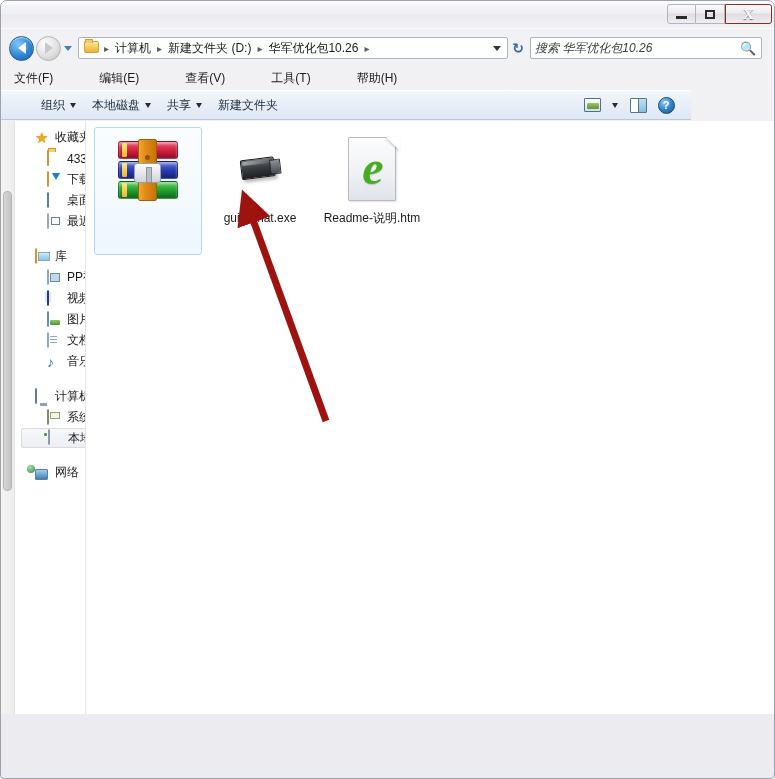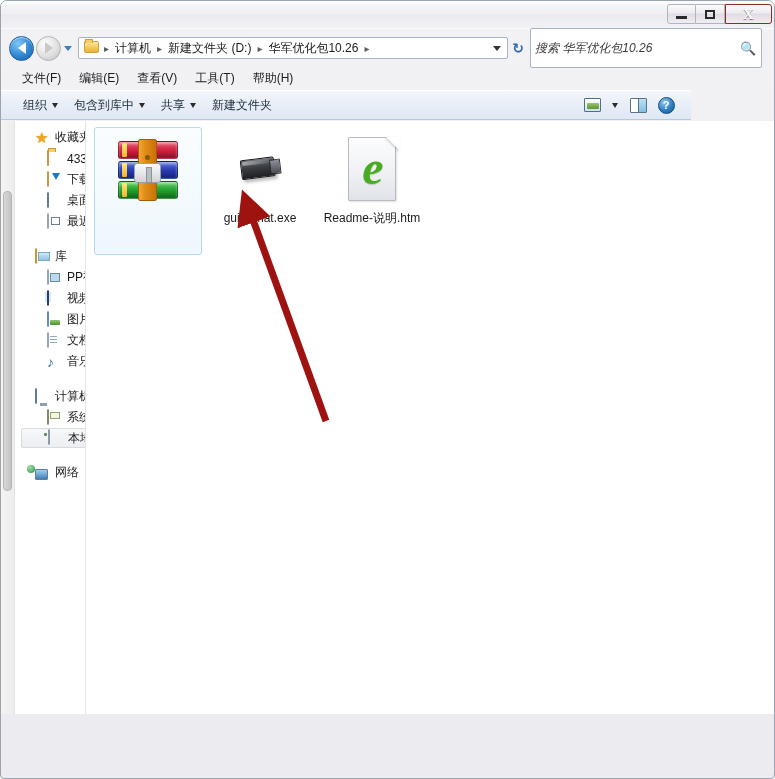--- a/index.html
+++ b/index.html
@@ -111,48 +111,48 @@
     display:flex; align-items:center; justify-content:center; cursor: default;
   }
   .caret-dark { width:0;height:0;border-left:4px solid transparent;border-right:4px solid transparent;border-top:5px solid #333; }
 
   #refresh {
     width: 20px; height: 22px; display:flex; align-items:center; justify-content:center;
     color:#2b6cb0; font-size: 14px; cursor: default; font-weight: bold;
   }
 
   #searchbox {
-    flex: 0 0 auto; width: 232px; height: 40px; margin-left: 2px;
+    flex: 0 0 auto; width: 232px; height: 22px; margin-left: 2px;
     background: #fff; border: 1px solid #a6b4c4; border-radius: 2px;
     display: flex; align-items: center; padding: 0 4px;
   }
   #search-input {
     border: none; outline: none; width: 205px; height: 18px;
     font-family: "Liberation Sans", sans-serif; font-size: 12px;
     font-style: italic; color: #3c3c3c; background: transparent;
   }
   #search-input::placeholder { color: #3c3c3c; font-style: italic; opacity: 1; }
   #search-icon { color: #2b6cb0; font-size: 13px; margin-left: auto; }
 
   
   #menubar {
     position: absolute; left: 0; top: 66px; width: 775px; height: 23px;
-    display: flex; align-items: center; padding-left: 12px;
+    display: flex; align-items: center; padding-left: 4px; gap: 28px;
   }
   .menu-item {
     font-size: 12px; color: #1b1b1b; padding: 3px 9px; cursor: default; white-space: nowrap;
   }
 
   
   #cmdbar {
     position: absolute; left: 0; top: 89px; width: 690px; height: 30px;
     background: linear-gradient(to bottom, #f3f6fb 0%, #e8eef7 50%, #dfe8f4 100%);
     border-top: 1px solid #ffffff;
     border-bottom: 1px solid #b9c8dc;
-    display: flex; align-items: center; padding-left: 14px;
+    display: flex; align-items: center; padding-left: 32px;
   }
   .cmd-item {
     font-size: 12px; color: #1b2b3b; padding: 4px 8px; cursor: default;
     display: flex; align-items: center; gap: 5px; white-space: nowrap;
   }
   .cmd-caret { width:0;height:0;border-left:3.5px solid transparent;border-right:3.5px solid transparent;border-top:5px solid #2a2a2a; }
   #cmdbar-right { margin-left: auto; display: flex; align-items: center; gap: 2px; padding-right: 12px; }
   .cmd-icon-btn { width: 26px; height: 22px; display:flex; align-items:center; justify-content:center; cursor: default; }
 
   .ico-view { width: 17px; height: 14px; border: 1px solid #4f6f8f; background: linear-gradient(to bottom,#ffffff 0%,#e4ecf4 60%,#cfe0ee 100%); position: relative; border-radius:1px; }
@@ -400,21 +400,21 @@
     <div class="menu-item">工具(T)</div>
     <div class="menu-item">帮助(H)</div>
   </div>
 
   <div id="cmdbar">
     <div class="cmd-item">
       <span>组织</span>
       <span class="cmd-caret"></span>
     </div>
     <div class="cmd-item">
-      <span>包含到库中</span>
+      <span>本地磁盘</span>
       <span class="cmd-caret"></span>
     </div>
     <div class="cmd-item">
       <span>共享</span>
       <span class="cmd-caret"></span>
     </div>
     <div class="cmd-item">
       <span>新建文件夹</span>
     </div>
 

